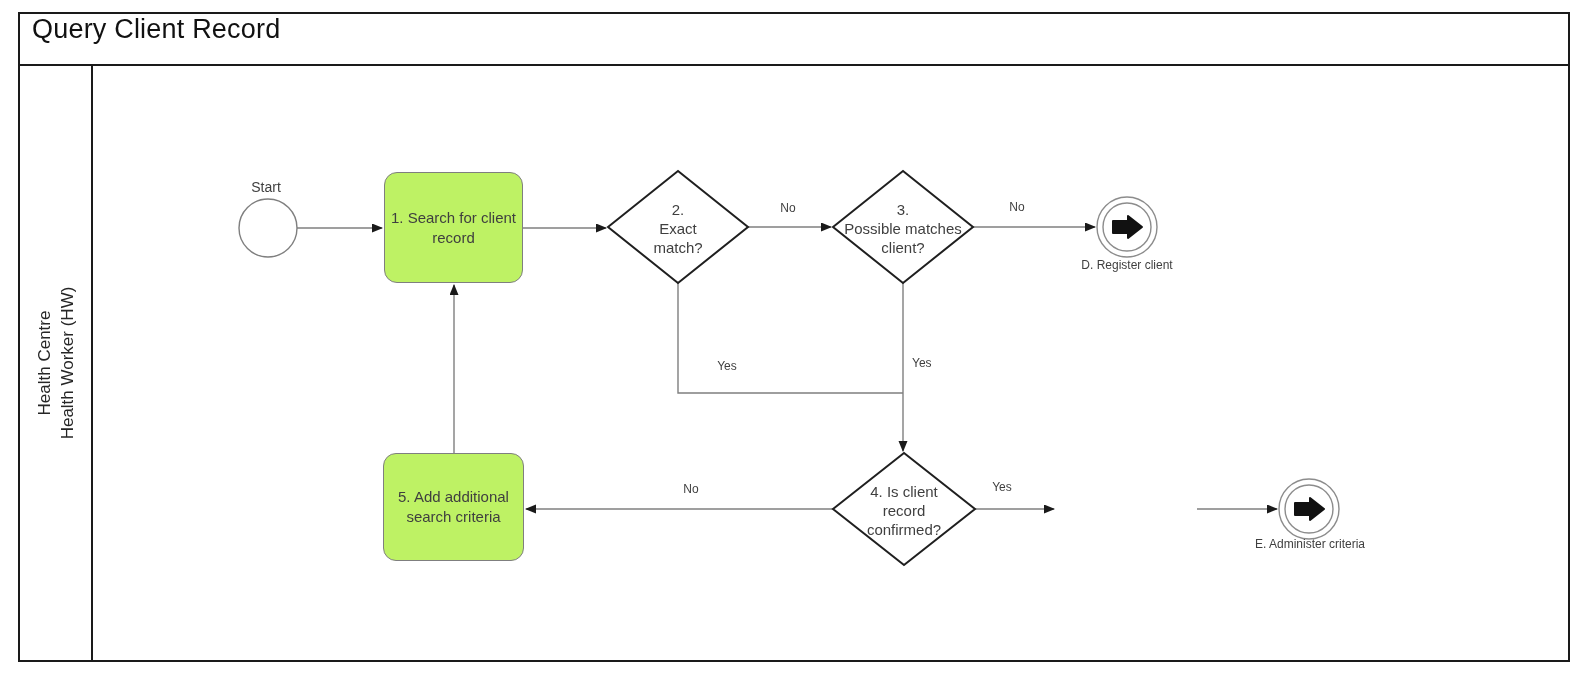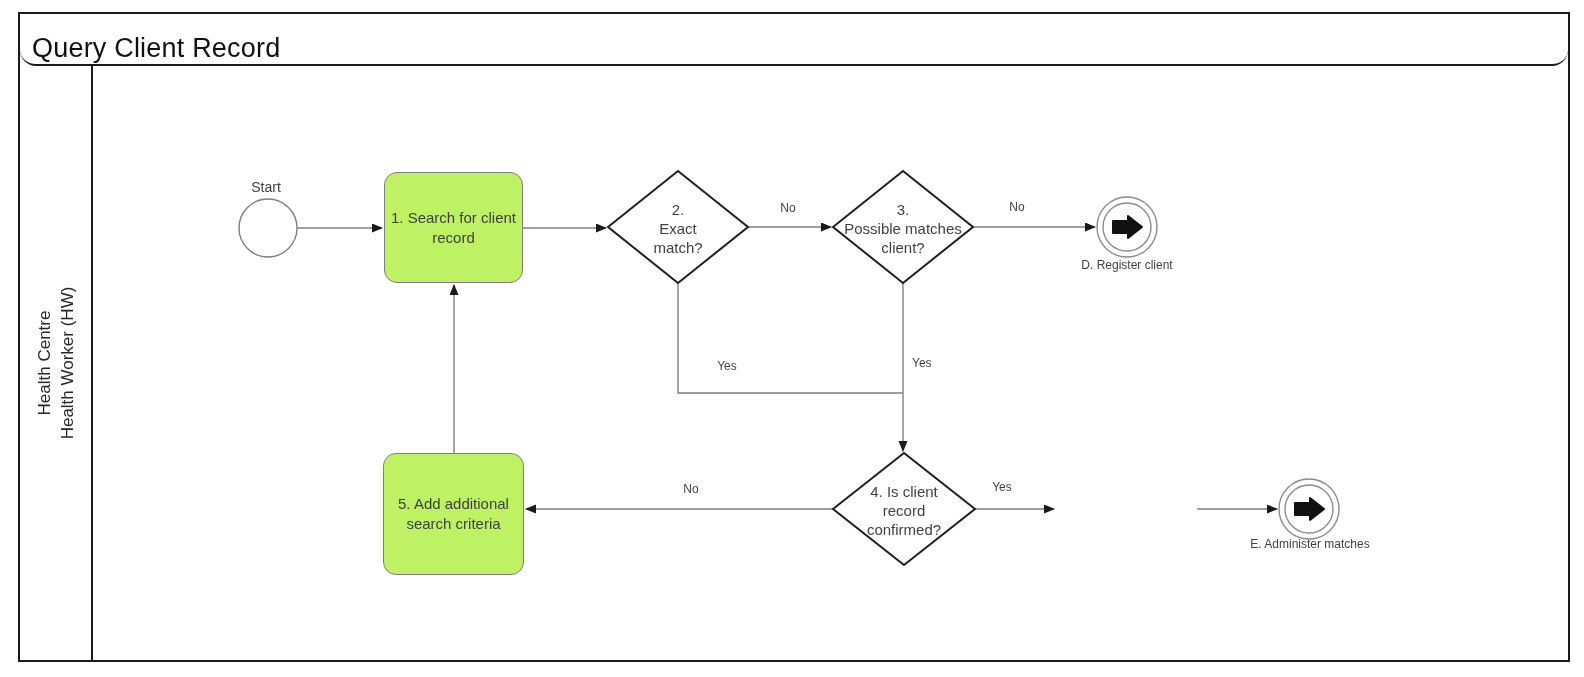--- a/index.html
+++ b/index.html
@@ -2,42 +2,42 @@
 <html><head>
 <meta charset="utf-8">
 <style>
   html,body{margin:0;padding:0;background:#ffffff;}
   .canvas{
     position:relative;width:1584px;height:677px;background:#ffffff;
     font-family:"Liberation Sans",sans-serif;color:#3f3f3f;overflow:hidden;
   }
   
   .pool{position:absolute;left:18px;top:12px;width:1552px;height:650px;border:2px solid #1a1a1a;box-sizing:border-box;}
-  .pool-header{position:absolute;left:0;top:0;width:100%;height:52px;border-bottom:2px solid #1a1a1a;box-sizing:border-box;display:flex;align-items:flex-end;border-radius:16px;}
+  .pool-header{position:absolute;left:0;top:0;width:100%;height:52px;border-bottom:2px solid #1a1a1a;box-sizing:border-box;display:flex;align-items:flex-start;}
   .pool-title{font-size:27px;color:#111;padding-left:12px;letter-spacing:0.2px;}
   .lane-label-col{position:absolute;left:0;top:52px;width:73px;height:594px;border-right:2px solid #1a1a1a;box-sizing:border-box;}
   .lane-label{
     position:absolute;left:50%;top:50%;
     transform:translate(-50%,-50%) rotate(-90deg);
     white-space:nowrap;text-align:center;font-size:17px;line-height:23px;color:#262626;
   }
   .lane-label span{display:block;}
 
   
   svg.diagram{position:absolute;left:0;top:0;width:1584px;height:677px;}
 
   
   .task{
     position:absolute;border:1.4px solid #7f7f7f;border-radius:13px;background:#bef264;
     display:flex;flex-direction:column;align-items:center;justify-content:center;
     font-size:15px;line-height:20px;color:#3f3f3f;text-align:center;box-sizing:border-box;
   }
   .task span{display:block;}
   .task1{left:384px;top:172px;width:139px;height:111px;}
-  .task5{left:383px;top:453px;width:141px;height:122px;}
+  .task5{left:383px;top:453px;width:141px;height:108px;}
   .task6{left:1056px;top:453px;width:141px;height:112px;}
 
   
   .gw-label{
     position:absolute;display:flex;flex-direction:column;align-items:center;justify-content:center;
     font-size:15px;line-height:19px;color:#3f3f3f;text-align:center;pointer-events:none;
   }
   .gw-label span{display:block;}
   .gw2{left:613px;top:198px;width:130px;height:60px;}
   .gw3{left:823px;top:198px;width:160px;height:60px;}
@@ -129,21 +129,21 @@
     <span>client?</span>
   </div>
   <div class="gw-label gw4">
     <span>4. Is client</span>
     <span>record</span>
     <span>confirmed?</span>
   </div>
 
   <div class="lbl lbl-start">Start</div>
   <div class="lbl lbl-endD">D. Register client</div>
-  <div class="lbl lbl-endE">E. Administer matches</div>
+  <div class="lbl lbl-endE">E. Administer criteria</div>
   <div class="lbl lbl-no-23">No</div>
   <div class="lbl lbl-no-3D">No</div>
   <div class="lbl lbl-yes-2">Yes</div>
   <div class="lbl lbl-yes-3">Yes</div>
   <div class="lbl lbl-no-45">No</div>
   <div class="lbl lbl-yes-46">Yes</div>
 
 </div>
 
 </body></html>

